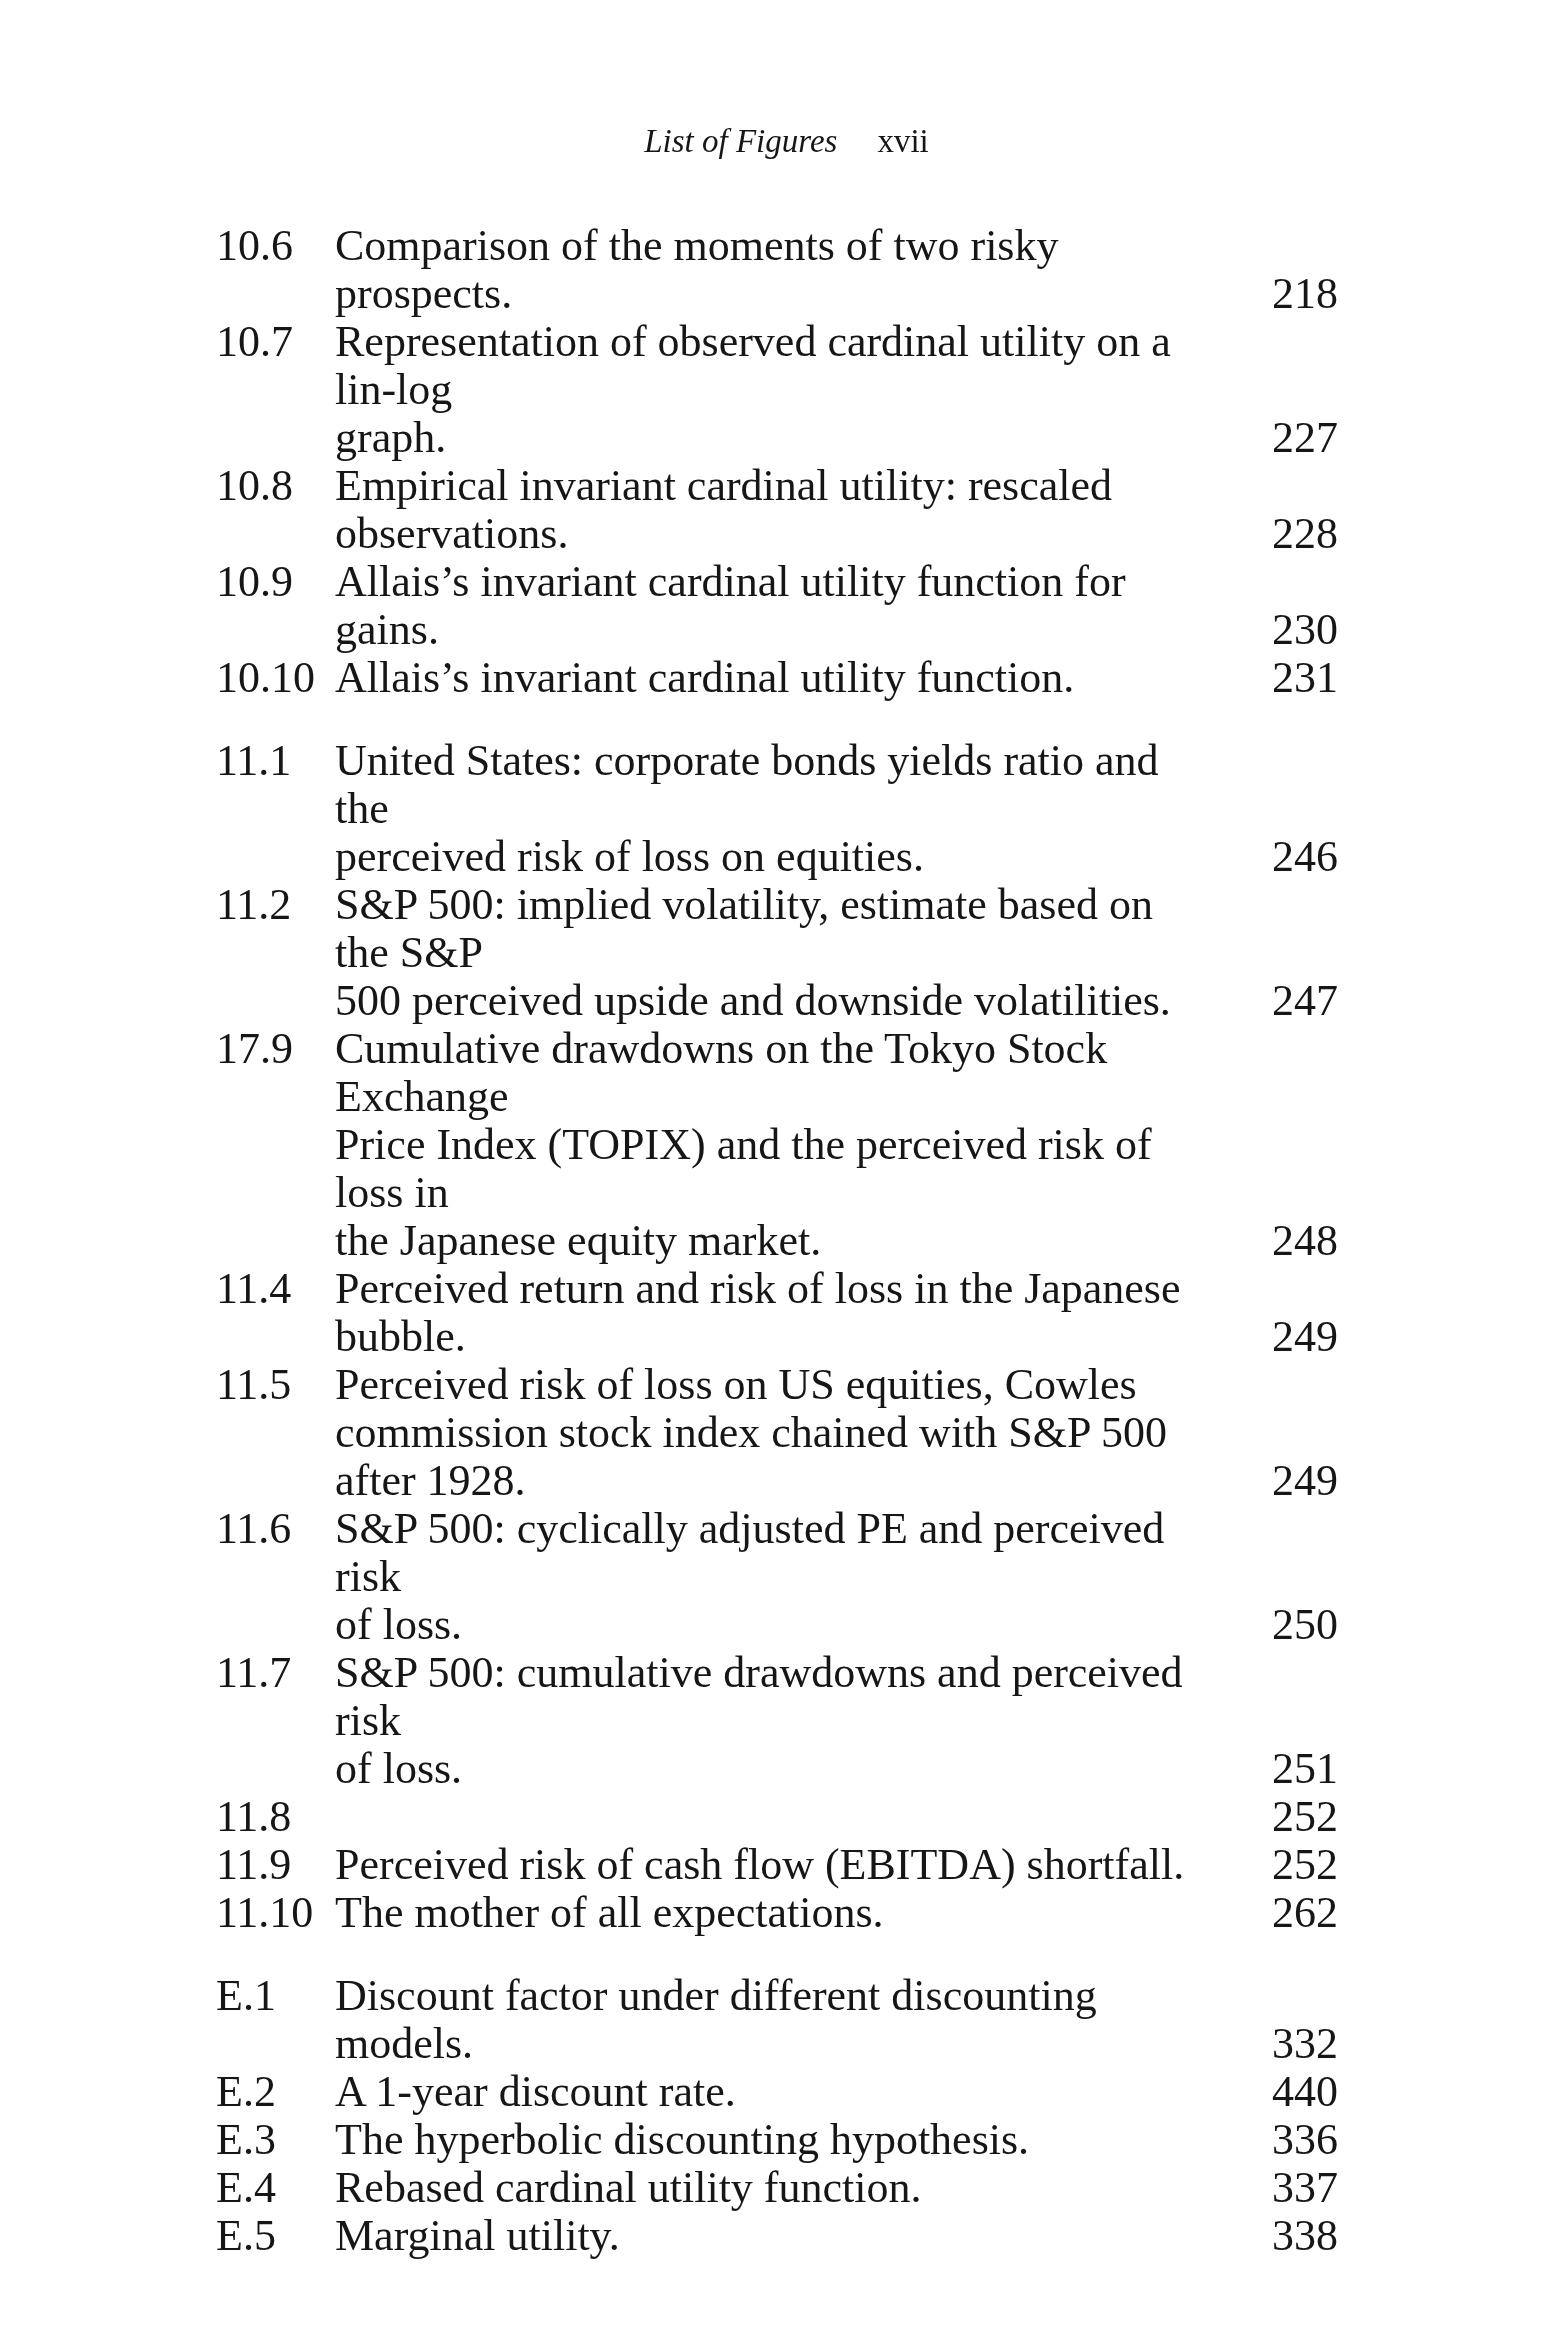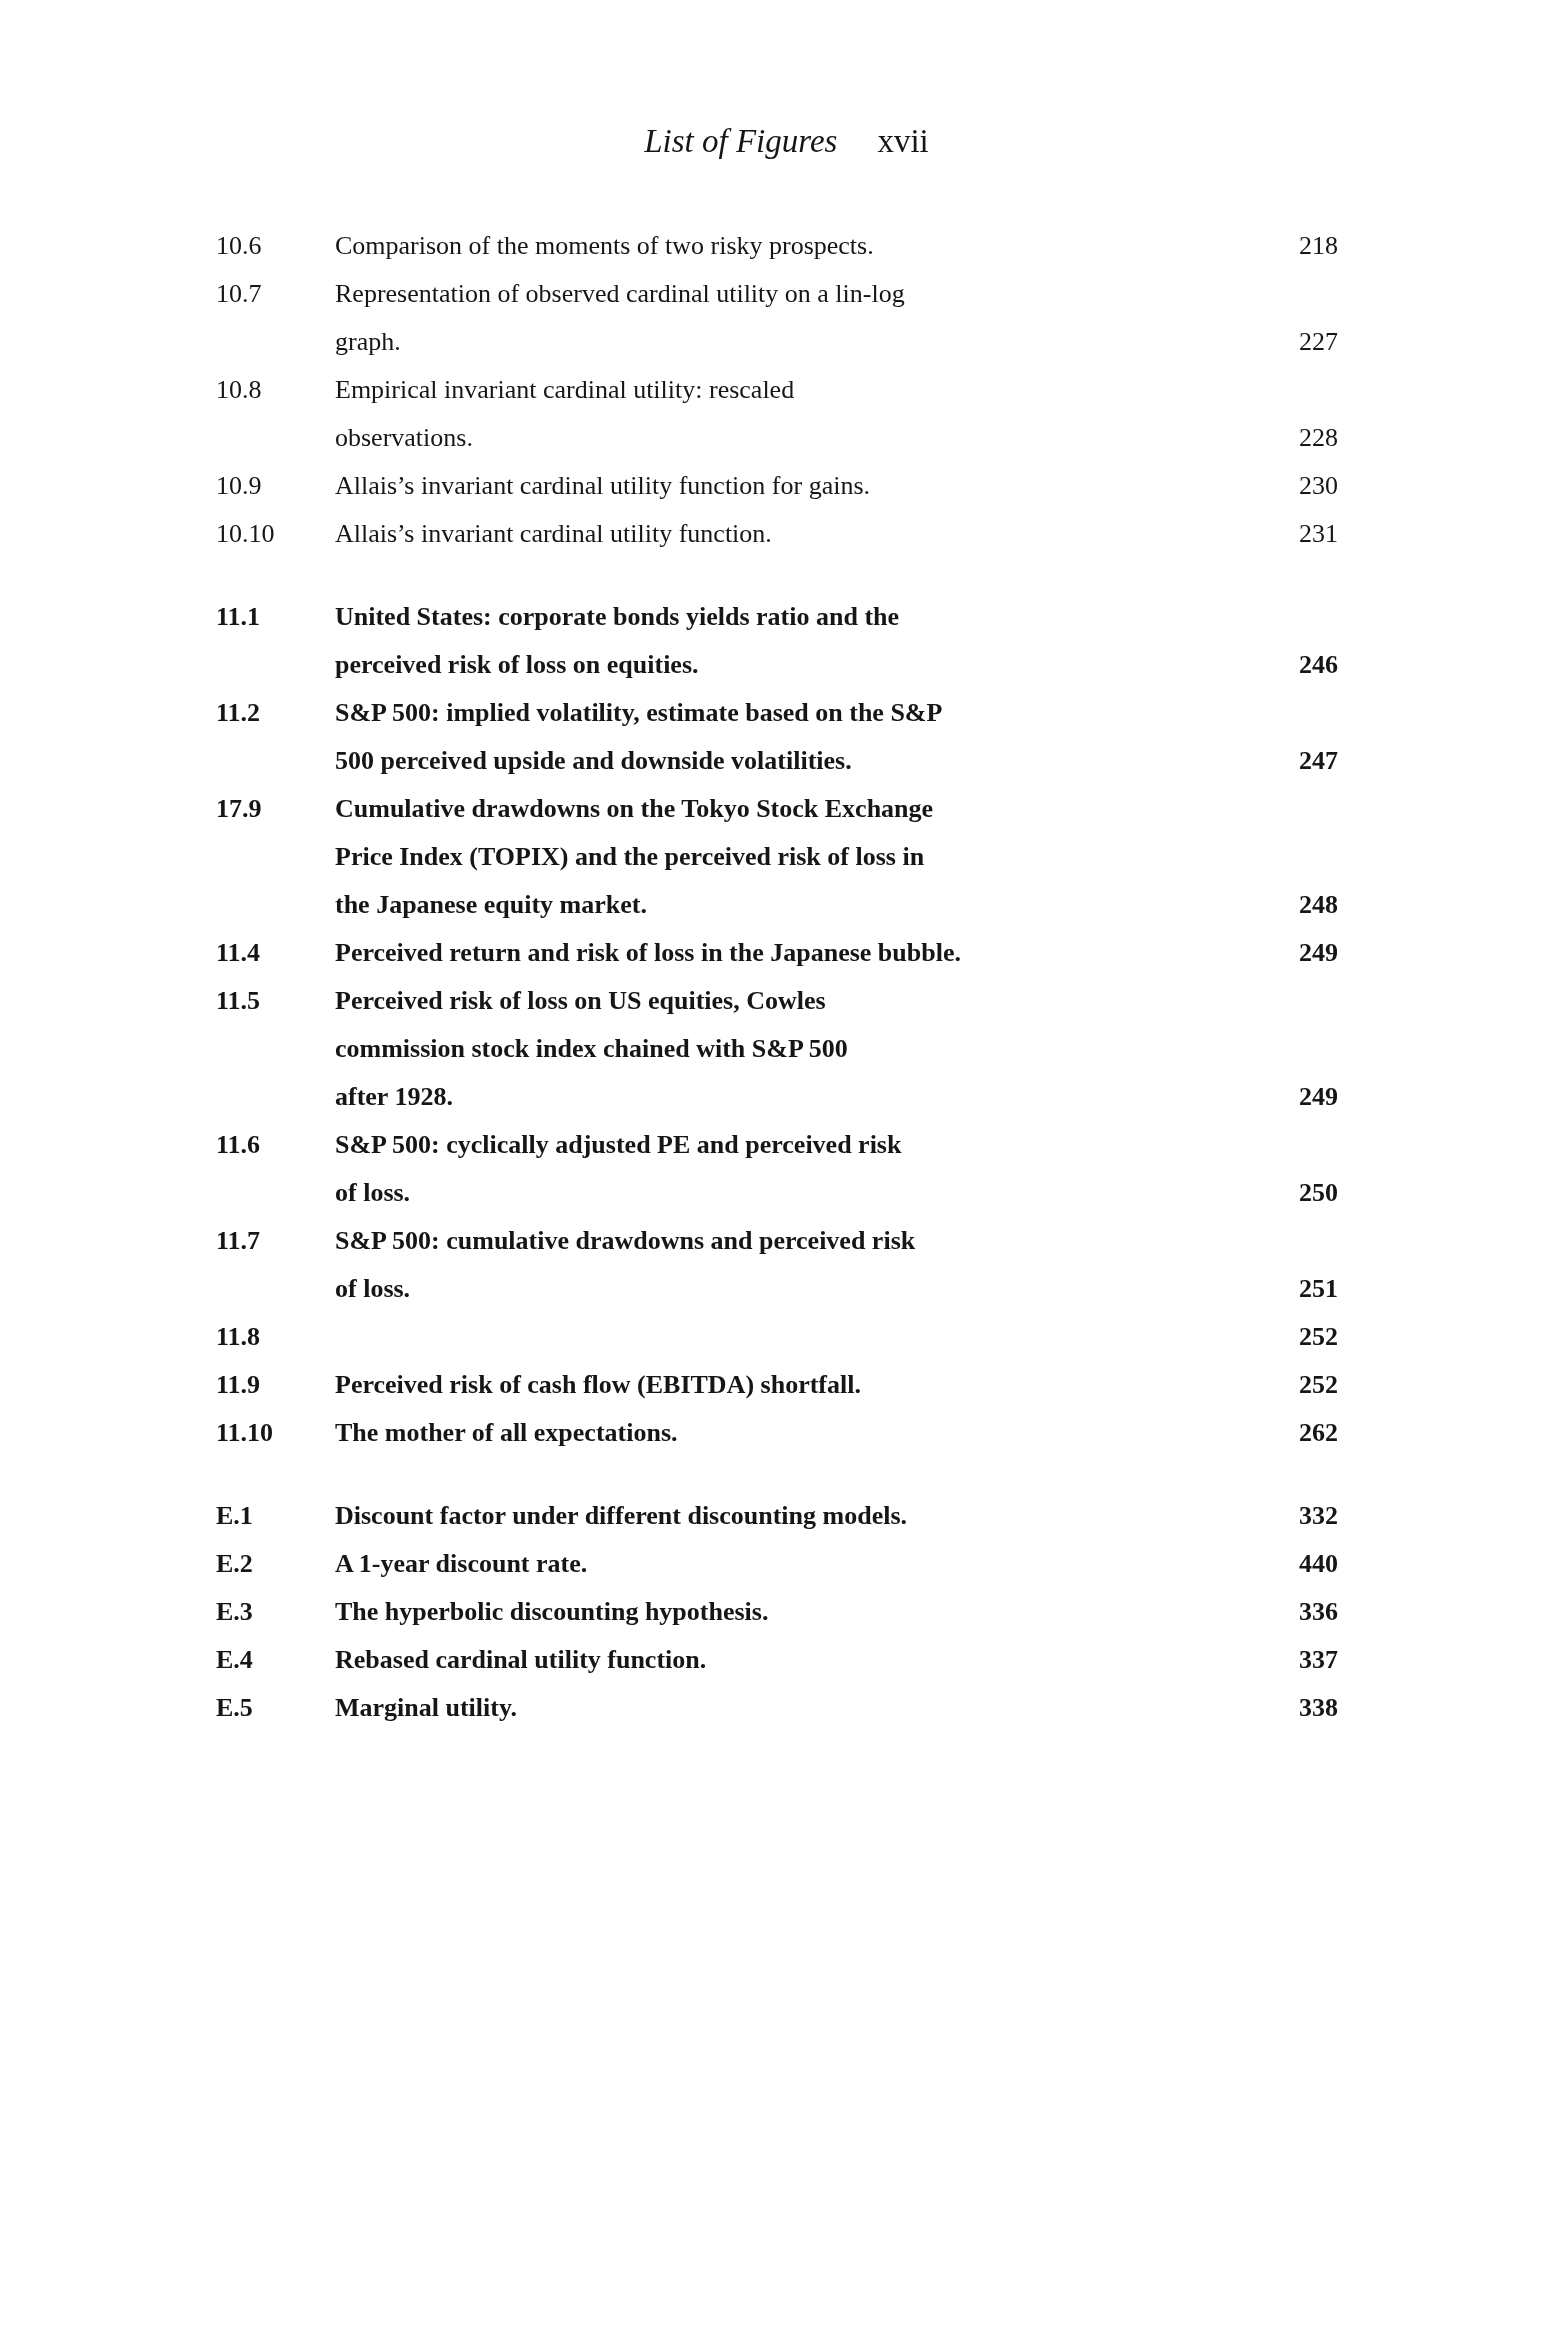--- a/index.html
+++ b/index.html
@@ -32,26 +32,25 @@
   }
   .running-header .hdr-page {
     font-style: normal;
     margin-left: 40px;
   }
   .figure-list {
     position: absolute;
     left: 216px;
     top: 222px;
     width: 1122px; 
-    font-size: 26px;
+    font-size: 44px;
     line-height: 48px;
   }
   .group + .group {
     margin-top: 35px;
-    font-weight: bold;
   }
   .entry {
     display: flex;
     align-items: flex-start;
   }
   .entry .num {
     flex: 0 0 119px;
     white-space: nowrap;
   }
   .entry .title {

